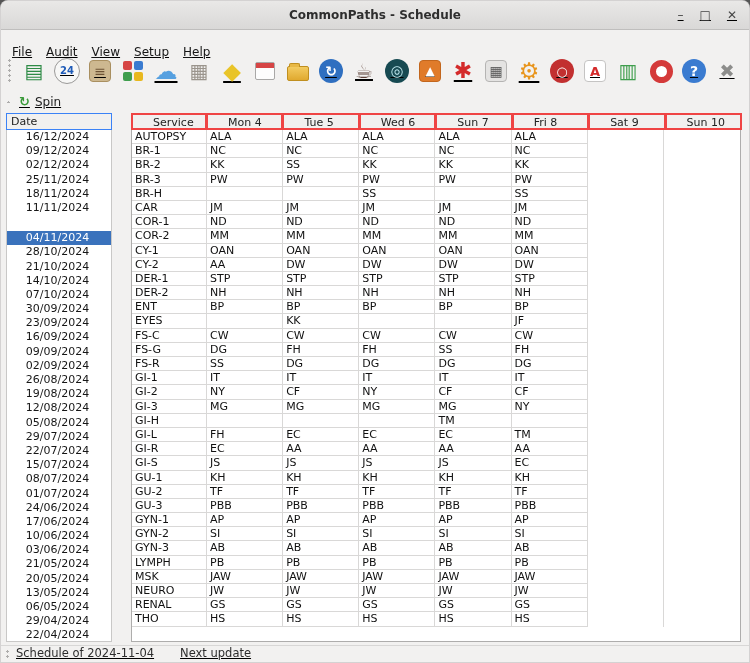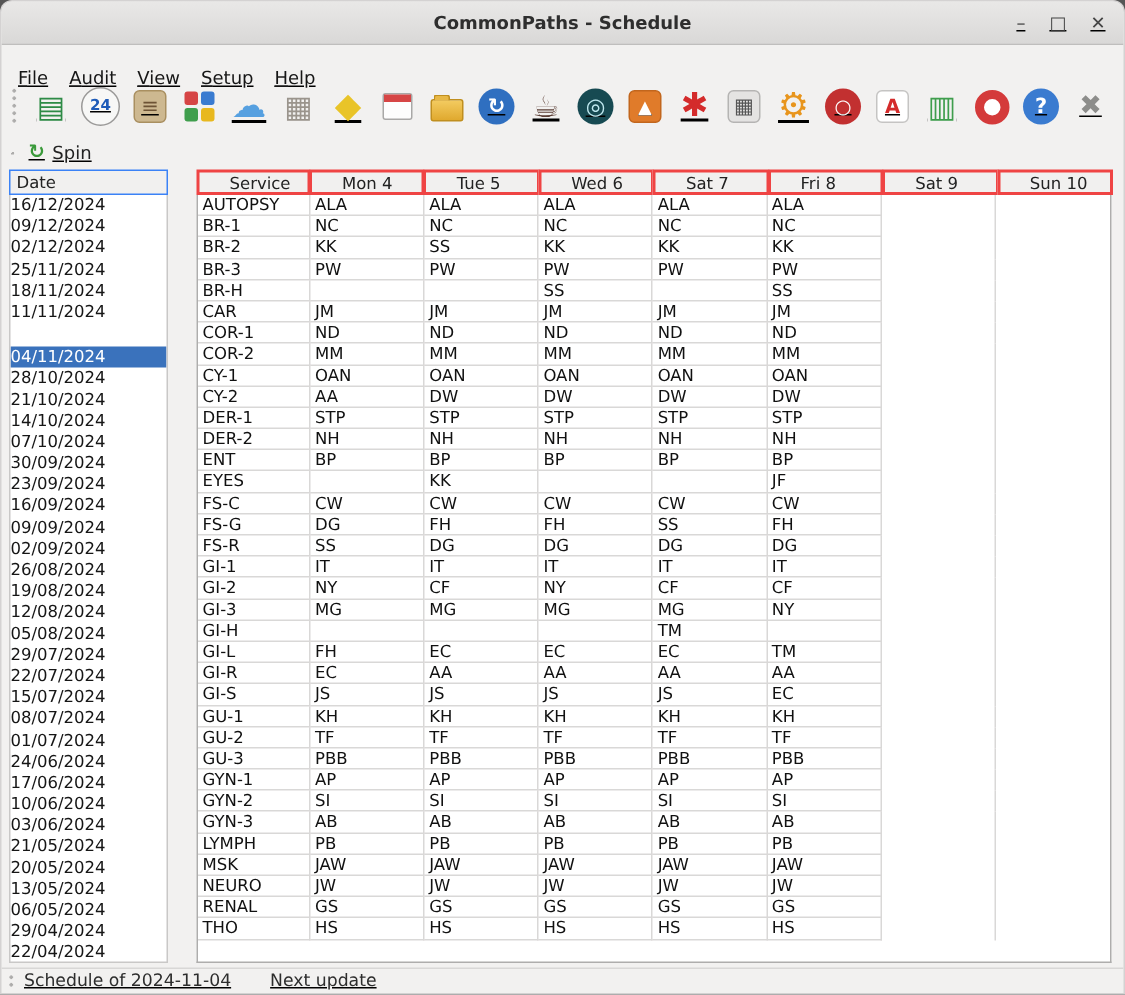--- a/index.html
+++ b/index.html
@@ -35,21 +35,21 @@
   
   .spinrow{height:19px;flex:0 0 19px;display:flex;align-items:center;padding-left:2px;}
   .spin-btn{display:flex;align-items:center;gap:5px;font-size:12px;color:#222;padding:0 5px;}
   .spin-glyph{color:#3a9a3a;font-size:13px;font-weight:bold;line-height:1;}
 
   
   .content{flex:1;position:relative;}
   .date-panel{position:absolute;left:5px;top:2px;bottom:3px;width:106px;display:flex;flex-direction:column;box-sizing:border-box;}
   .date-header{height:17px;flex:0 0 17px;background:#f1f0ef;border:1px solid #3b82f6;box-sizing:border-box;font-size:11px;line-height:15px;padding-left:4px;color:#222;}
   .date-list{flex:1;background:#fff;border:1px solid #c9c8c7;border-top:none;overflow:hidden;}
-  .date-item{height:14.2px;line-height:14.2px;font-size:11px;text-align:left;padding-right:3px;color:#161616;white-space:nowrap;}
+  .date-item{height:14.2px;line-height:14.2px;font-size:11px;text-align:center;padding-right:3px;color:#161616;white-space:nowrap;}
   .date-item.selected{color:#fff;margin-top:16px;}
 
   .schedule{position:absolute;left:130px;right:8px;top:2px;bottom:3px;display:flex;flex-direction:column;}
   .sched-header{display:grid;grid-template-columns:75px repeat(7,1fr);height:17px;flex:0 0 17px;}
   .hcell{background:#f1f0ef;border:2px solid #ef4444;margin-right:-1px;box-sizing:border-box;font-size:11px;line-height:15px;padding-left:20px;color:#222;white-space:nowrap;overflow:hidden;}
   .sched-body{flex:1;background:#fff;border:1px solid #aeadac;border-top:none;overflow:hidden;}
   .srow{display:grid;grid-template-columns:75px repeat(7,1fr);height:14.2px;}
   .cell{font-size:11px;line-height:13.5px;padding-left:3px;border-right:1px solid #d9d8d7;border-bottom:1px solid #d9d8d7;color:#111;white-space:nowrap;overflow:hidden;box-sizing:border-box;}
   .cell.sat{border-bottom:none;}
   .cell.sun{border:none;}
@@ -226,21 +226,21 @@
           <div class="date-item">15/04/2024</div>
         </div>
     </div>
 
     <div class="schedule">
       <div class="sched-header">
           <span class="hcell">Service</span>
           <span class="hcell">Mon 4</span>
           <span class="hcell">Tue 5</span>
           <span class="hcell">Wed 6</span>
-          <span class="hcell">Sat 7</span>
+          <span class="hcell">Sun 7</span>
           <span class="hcell">Fri 8</span>
           <span class="hcell">Sat 9</span>
           <span class="hcell">Sun 10</span>
         </div>
       <div class="sched-body">
           <div class="srow">
             <div class="cell">AUTOPSY</div>
             <div class="cell">ALA</div>
             <div class="cell">ALA</div>
             <div class="cell">ALA</div>

